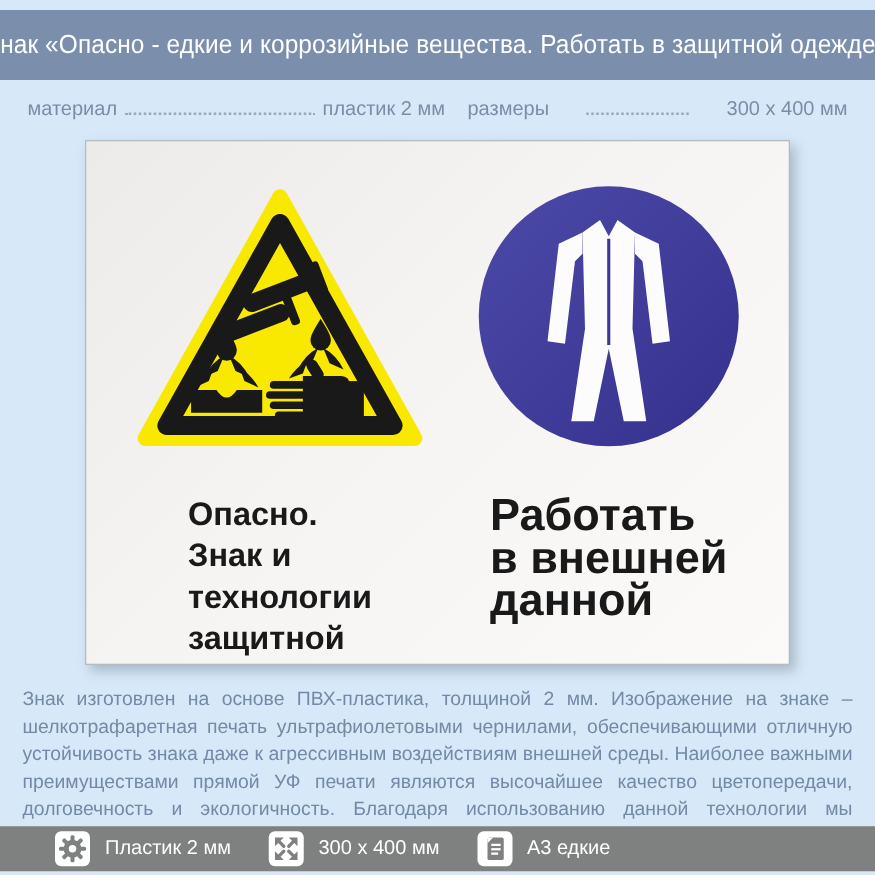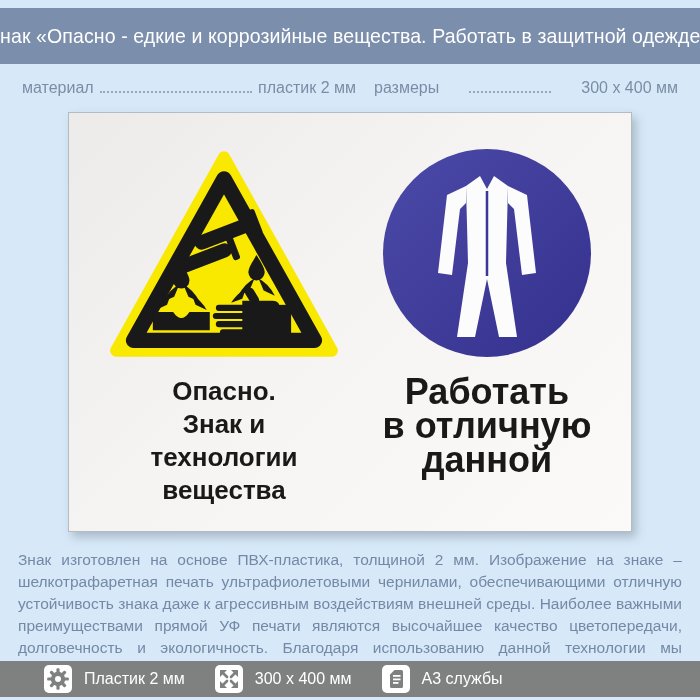--- a/index.html
+++ b/index.html
@@ -33,21 +33,21 @@
     width:564px;height:420px;margin:0 auto;box-sizing:border-box;
     background:linear-gradient(135deg,#edebe9 0%,#f6f4f2 45%,#fbfaf9 100%);
     border:1px solid #b3bcc3;
     box-shadow:4px 5px 9px rgba(110,125,140,.45);
     display:flex;
   }
   .panel-col{display:flex;flex-direction:column;align-items:center;padding-top:18px;box-sizing:border-box;}
   .col-warning{flex:0 0 310px;}
   .col-mandatory{flex:1;padding-right:52px;}
   .picto{height:244px;display:flex;align-items:center;justify-content:center;}
-  .caption{margin-top:0;text-align:center;color:#191919;font-weight:bold;}
+  .caption{margin-top:20px;text-align:left;color:#191919;font-weight:bold;}
   .caption-warning{font-size:26px;line-height:33px;}
   .caption-mandatory{font-size:36px;line-height:34px;}
   
   .description{
     margin:17px 18px 0 18px;color:#7389a6;font-size:15.5px;line-height:1.42;
     text-align:justify;
   }
   
   .footer-bar{
     position:absolute;left:0;right:0;bottom:3px;height:36px;background:#7f8080;
@@ -127,21 +127,21 @@
 
           <path d="M138,157 L168,157 Q175,157 175,165 L175,184 Q175,191 168,191 L138,191 Z"></path>
           <rect x="172" y="161" width="14" height="28"></rect>
         </g>
       </svg>
     </div>
     <div class="caption caption-warning">
       <div>Опасно.</div>
       <div>Знак и</div>
       <div>технологии</div>
-      <div>вещества</div>
+      <div>защитной</div>
     </div>
   </div>
 
   <div class="panel-col col-mandatory">
     <div class="picto">
       <svg width="216" height="216" viewBox="0 0 216 216">
         <defs>
           <linearGradient id="circGrad" x1="0" y1="0" x2="1" y2="1">
             <stop offset="0" stop-color="#4c4aa8"></stop>
             <stop offset="1" stop-color="#34308e"></stop>
@@ -155,21 +155,21 @@
           <path d="M87,41 L68,50 L59,128 L73,130 L81,64 L87,58 Z"></path>
 
           <path d="M129,41 L148,50 L157,128 L143,130 L135,64 L129,58 Z"></path>
         </g>
 
         <path d="M108,46 L108,131" stroke="#3b3797" stroke-width="2.5" fill="none"></path>
       </svg>
     </div>
     <div class="caption caption-mandatory">
       <div>Работать</div>
-      <div>в отличную</div>
+      <div>в внешней</div>
       <div>данной</div>
     </div>
   </div>
 </div>
 
 <p class="description">Знак изготовлен на основе ПВХ-пластика, толщиной 2 мм. Изображение на знаке – шелкотрафаретная печать ультрафиолетовыми чернилами, обеспечивающими отличную устойчивость знака даже к агрессивным воздействиям внешней среды. Наиболее важными преимуществами прямой УФ печати являются высочайшее качество цветопередачи, долговечность и экологичность. Благодаря использованию данной технологии мы добились невысокой стоимости и увеличенного срока службы – до 5 лет вне помещения</p>
 
 <div class="footer-bar">
 
   <div class="badge">
@@ -213,16 +213,16 @@
   <div class="badge">
     <span class="badge-icon">
       <svg width="28" height="28" viewBox="0 0 28 28">
         <rect x="8" y="5" width="13" height="18" rx="1.5" fill="#7f8080"></rect>
         <path d="M8,5 L12.5,5 L8,9.5 Z" fill="#ffffff"></path>
         <rect x="11" y="10" width="7.5" height="1.8" fill="#ffffff"></rect>
         <rect x="11" y="13.5" width="7.5" height="1.8" fill="#ffffff"></rect>
         <rect x="11" y="17" width="5.5" height="1.8" fill="#ffffff"></rect>
       </svg>
     </span>
-    <span class="badge-label">А3 службы</span>
+    <span class="badge-label">А3 едкие</span>
   </div>
 
 </div>
 
 </body></html>

